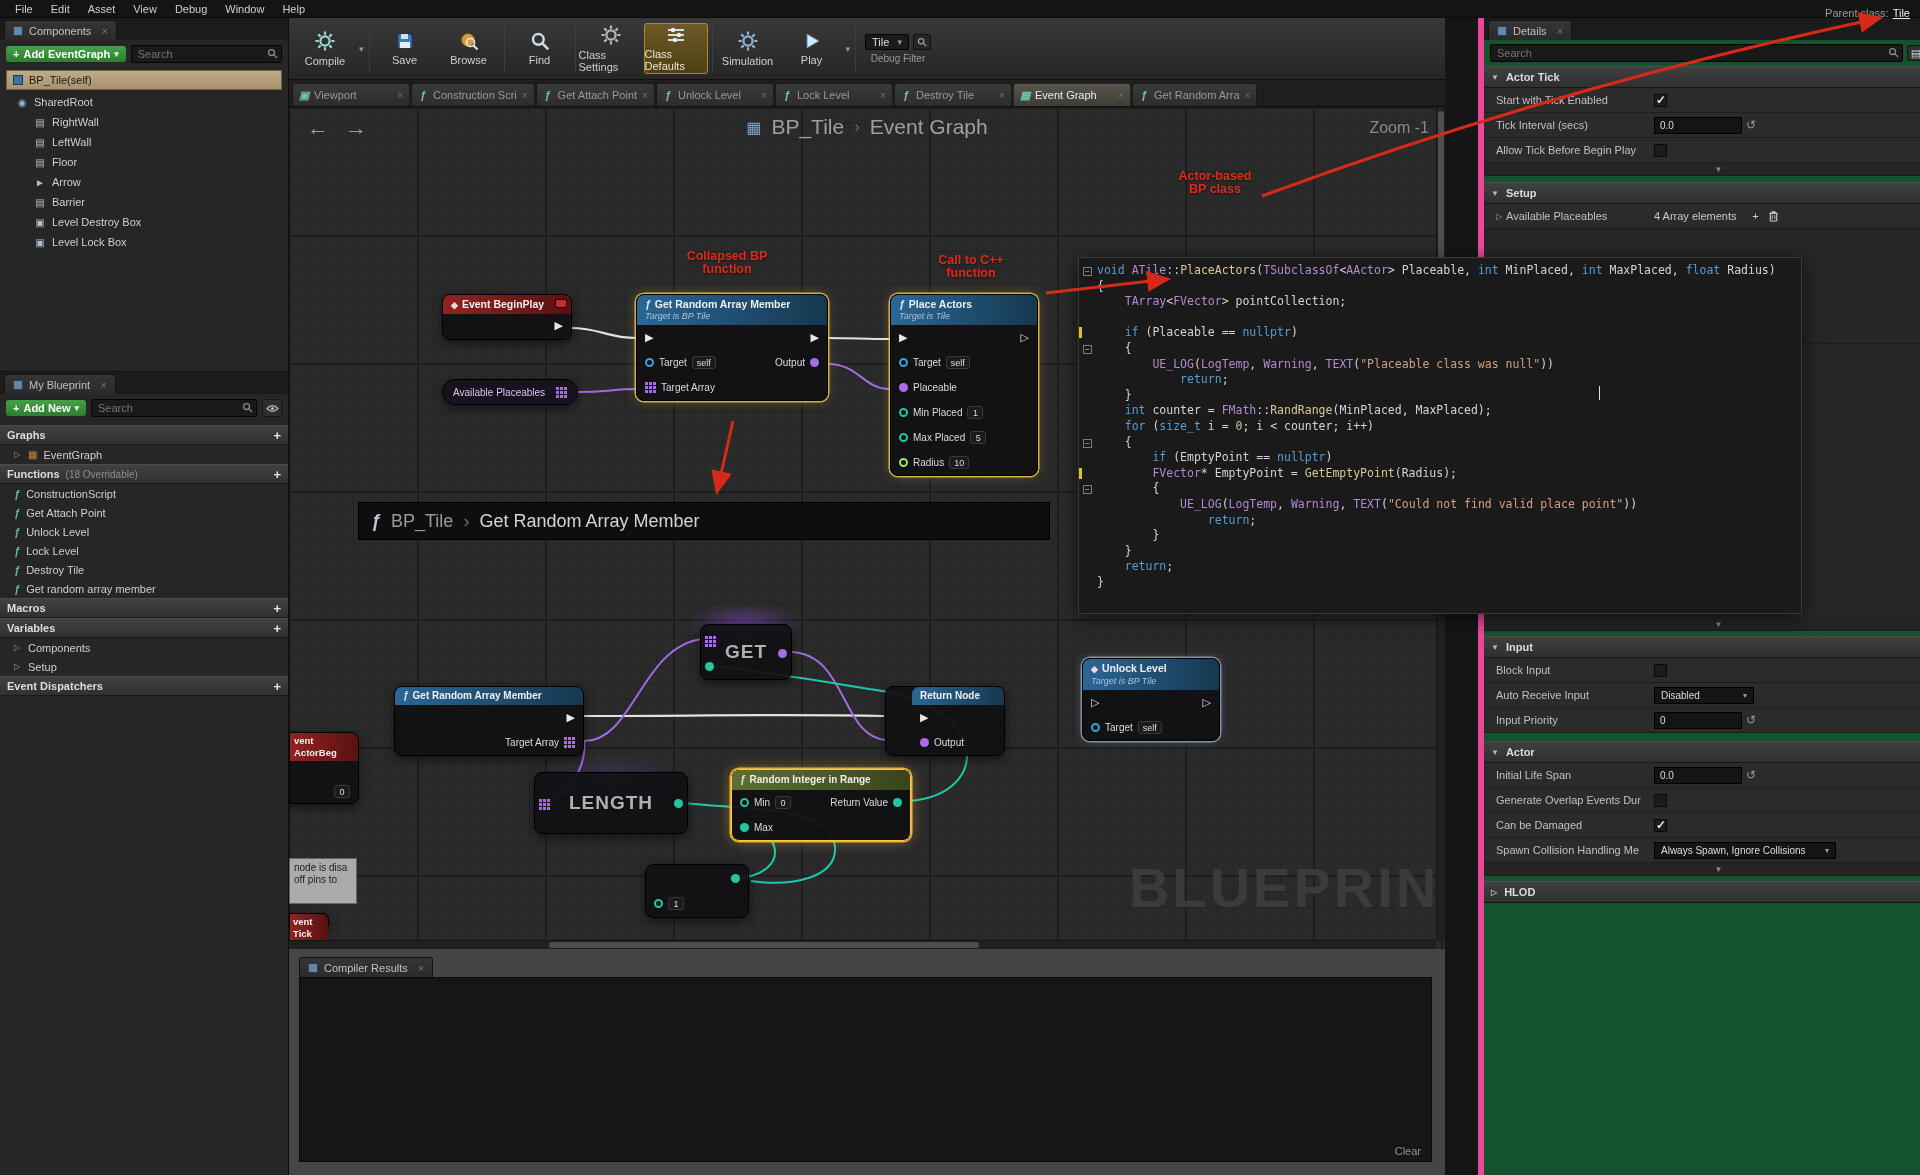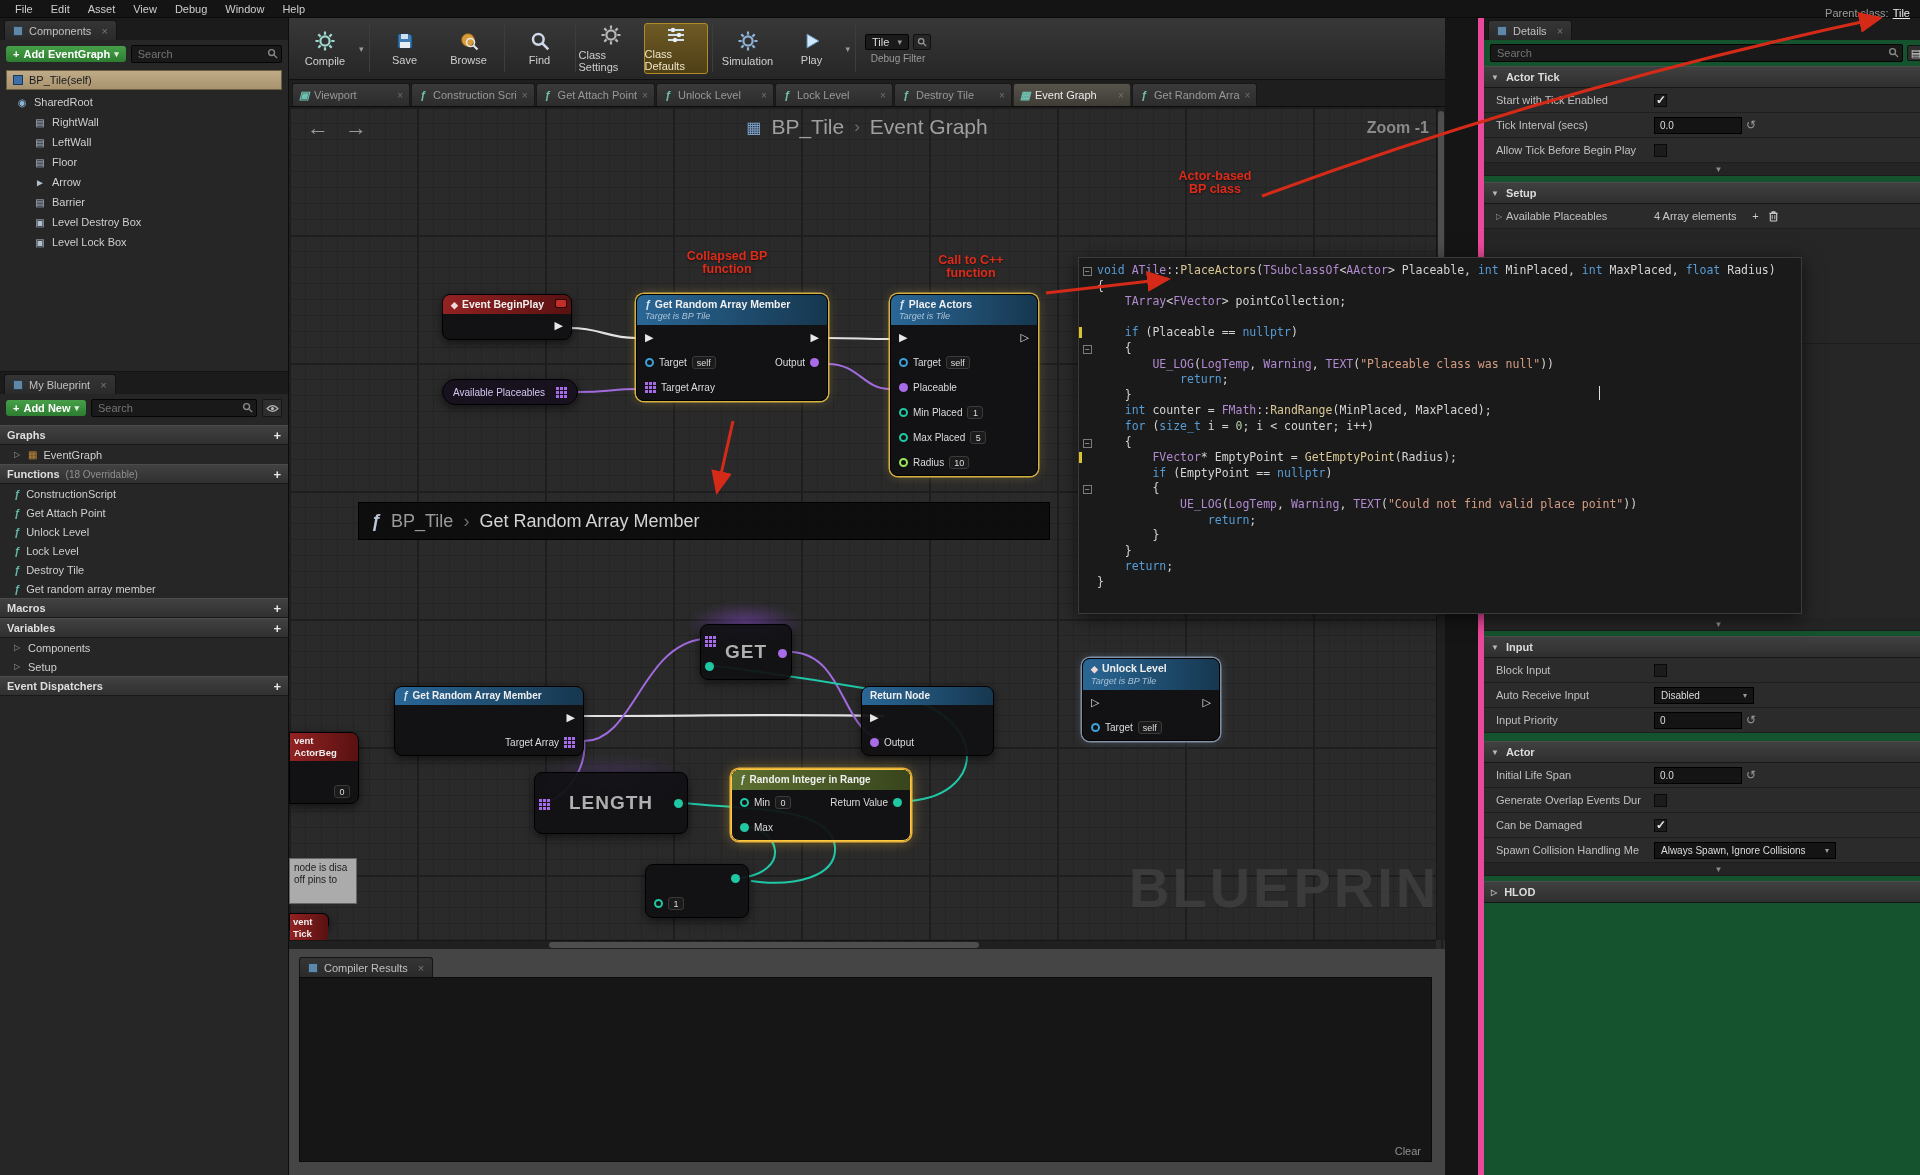--- a/index.html
+++ b/index.html
@@ -67,21 +67,21 @@
     background-image:
       linear-gradient(#1e1e1e 2px, transparent 2px),
       linear-gradient(90deg,#1e1e1e 2px, transparent 2px),
       linear-gradient(#242424 1px, transparent 1px),
       linear-gradient(90deg,#242424 1px, transparent 1px);
     background-size:128px 128px,128px 128px,16px 16px,16px 16px;}
   .navarrows{position:absolute;left:18px;top:8px;display:flex;gap:16px;color:#9a9a9a;font-size:22px;}
   .bc{position:absolute;left:0;right:0;top:8px;display:flex;justify-content:center;align-items:center;gap:10px;font-size:21px;color:#9f9f9f;pointer-events:none;}
   .bc .bicon{color:#7aa0c8;font-size:16px;}
   .bc .sep{color:#6f6f6f;font-size:17px;}
-  .zoom{position:absolute;right:16px;top:12px;font-size:16px;color:#8a8a8a;font-weight:bold;}
+  .zoom{position:absolute;right:16px;top:12px;font-size:16px;color:#8a8a8a;}
   .wm{position:absolute;left:840px;top:748px;font-size:56px;font-weight:bold;color:#3f3f3f;letter-spacing:3px;opacity:.85;}
   .bloom{position:absolute;pointer-events:none;filter:blur(3px);}
   
   .node{position:absolute;background:rgba(17,17,20,.94);border:1px solid #000;border-radius:8px;box-shadow:0 3px 10px rgba(0,0,0,.55);}
   .node.sel{box-shadow:0 0 0 1.5px rgba(238,196,70,.85),0 0 12px rgba(238,196,70,.3);}
   .node.sel-light{box-shadow:0 0 0 1.5px rgba(190,215,245,.55),0 0 10px rgba(150,190,240,.3);}
   .node.sel-strong{border:1px solid #ffc83d;box-shadow:0 0 0 1.5px #e8b23c,0 0 14px rgba(255,200,60,.45);}
   .hdr{border-radius:7px 7px 0 0;padding:3px 8px;color:#efefef;font-weight:bold;font-size:10.5px;line-height:12px;}
   .hdr .sub{font-size:9px;font-weight:normal;font-style:italic;color:#a9c2d6;}
   .hdr.red{background:linear-gradient(90deg,#942222,#581111);}
@@ -647,21 +647,21 @@
         </div>
         <div class="prow r">
             <span class="exec">▶</span>
           </div>
         <div class="prow r">
             <span>Target Array</span>
             <span class="gpin"></span>
           </div>
       </div>
 
-      <div class="node" style="left:572px;top:579px;width:133px;">
+      <div class="node" style="left:596px;top:579px;width:120px;padding-left:26px;">
         <div class="hdr blue" style="font-size:10px;"><span>Return Node</span></div>
         <div class="prow">
             <span class="exec">▶</span>
           </div>
         <div class="prow">
             <span class="pc filled c-class"></span>
             <span>Output</span>
           </div>
       </div>
 
@@ -880,22 +880,22 @@
         <div class="cl"><span class="gut"></span><span class="ct">    <span class="ty">TArray</span>&lt;<span class="ty">FVector</span>&gt; pointCollection;</span></div>
         <div class="cl"><span class="gut"></span><span class="ct"></span></div>
         <div class="cl"><span class="gut"><span class="mk"></span></span><span class="ct">    <span class="kw">if</span> (Placeable == <span class="kw">nullptr</span>)</span></div>
         <div class="cl"><span class="gut"><span class="fb">−</span></span><span class="ct">    {</span></div>
         <div class="cl"><span class="gut"></span><span class="ct">        <span class="ty">UE_LOG</span>(<span class="ty">LogTemp</span>, <span class="ty">Warning</span>, <span class="ty">TEXT</span>(<span class="str">"Placeable class was null"</span>))</span></div>
         <div class="cl"><span class="gut"></span><span class="ct">            <span class="kw">return</span>;</span></div>
         <div class="cl"><span class="gut"></span><span class="ct">    }</span></div>
         <div class="cl"><span class="gut"></span><span class="ct">    <span class="kw">int</span> counter = <span class="ty">FMath</span>::<span class="fn">RandRange</span>(MinPlaced, MaxPlaced);</span></div>
         <div class="cl"><span class="gut"></span><span class="ct">    <span class="kw">for</span> (<span class="kw">size_t</span> i = <span class="num">0</span>; i &lt; counter; i++)</span></div>
         <div class="cl"><span class="gut"><span class="fb">−</span></span><span class="ct">    {</span></div>
+        <div class="cl"><span class="gut"></span><span class="ct">        <span class="kw">if</span> (EmptyPoint == <span class="kw">nullptr</span>)</span></div>
         <div class="cl"><span class="gut"><span class="mk"></span></span><span class="ct">        <span class="ty">FVector</span>* EmptyPoint = <span class="fn">GetEmptyPoint</span>(Radius);</span></div>
-        <div class="cl"><span class="gut"></span><span class="ct">        <span class="kw">if</span> (EmptyPoint == <span class="kw">nullptr</span>)</span></div>
         <div class="cl"><span class="gut"><span class="fb">−</span></span><span class="ct">        {</span></div>
         <div class="cl"><span class="gut"></span><span class="ct">            <span class="ty">UE_LOG</span>(<span class="ty">LogTemp</span>, <span class="ty">Warning</span>, <span class="ty">TEXT</span>(<span class="str">"Could not find valid place point"</span>))</span></div>
         <div class="cl"><span class="gut"></span><span class="ct">                <span class="kw">return</span>;</span></div>
         <div class="cl"><span class="gut"></span><span class="ct">        }</span></div>
         <div class="cl"><span class="gut"></span><span class="ct">    }</span></div>
         <div class="cl"><span class="gut"></span><span class="ct">    <span class="kw">return</span>;</span></div>
         <div class="cl"><span class="gut"></span><span class="ct">}</span></div>
       </div>
     <div class="caret-i"></div>
   </div>

